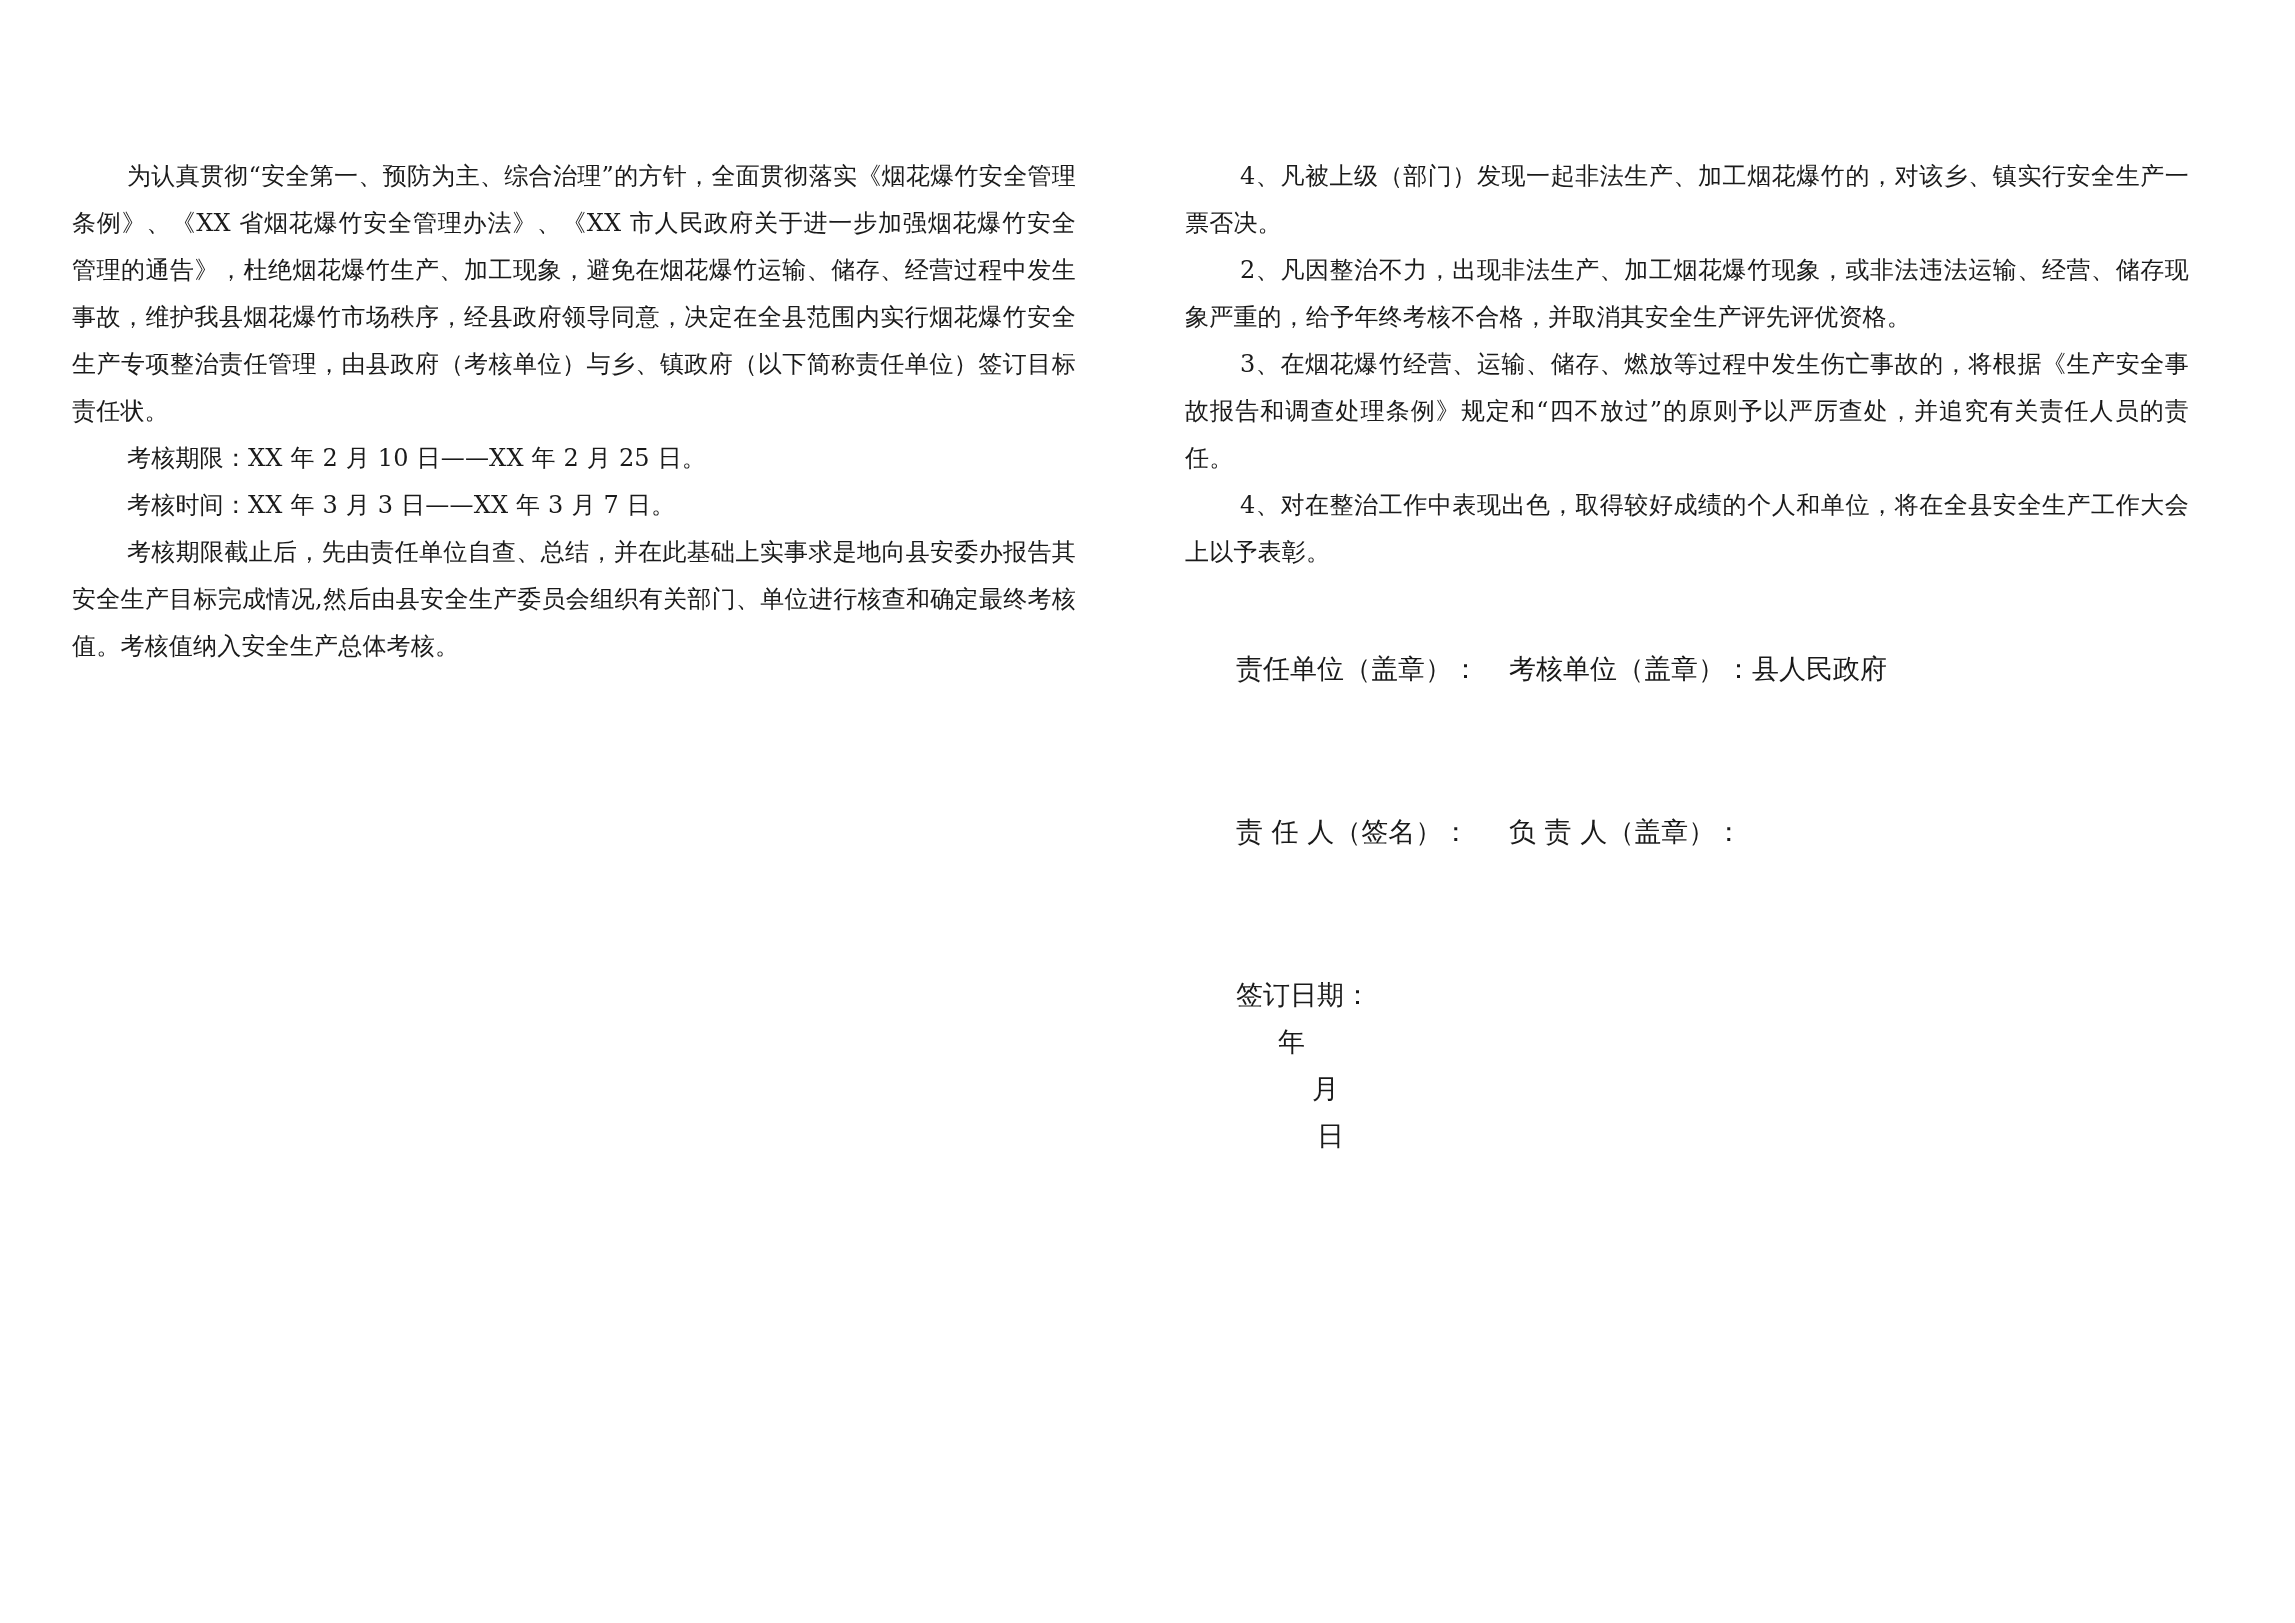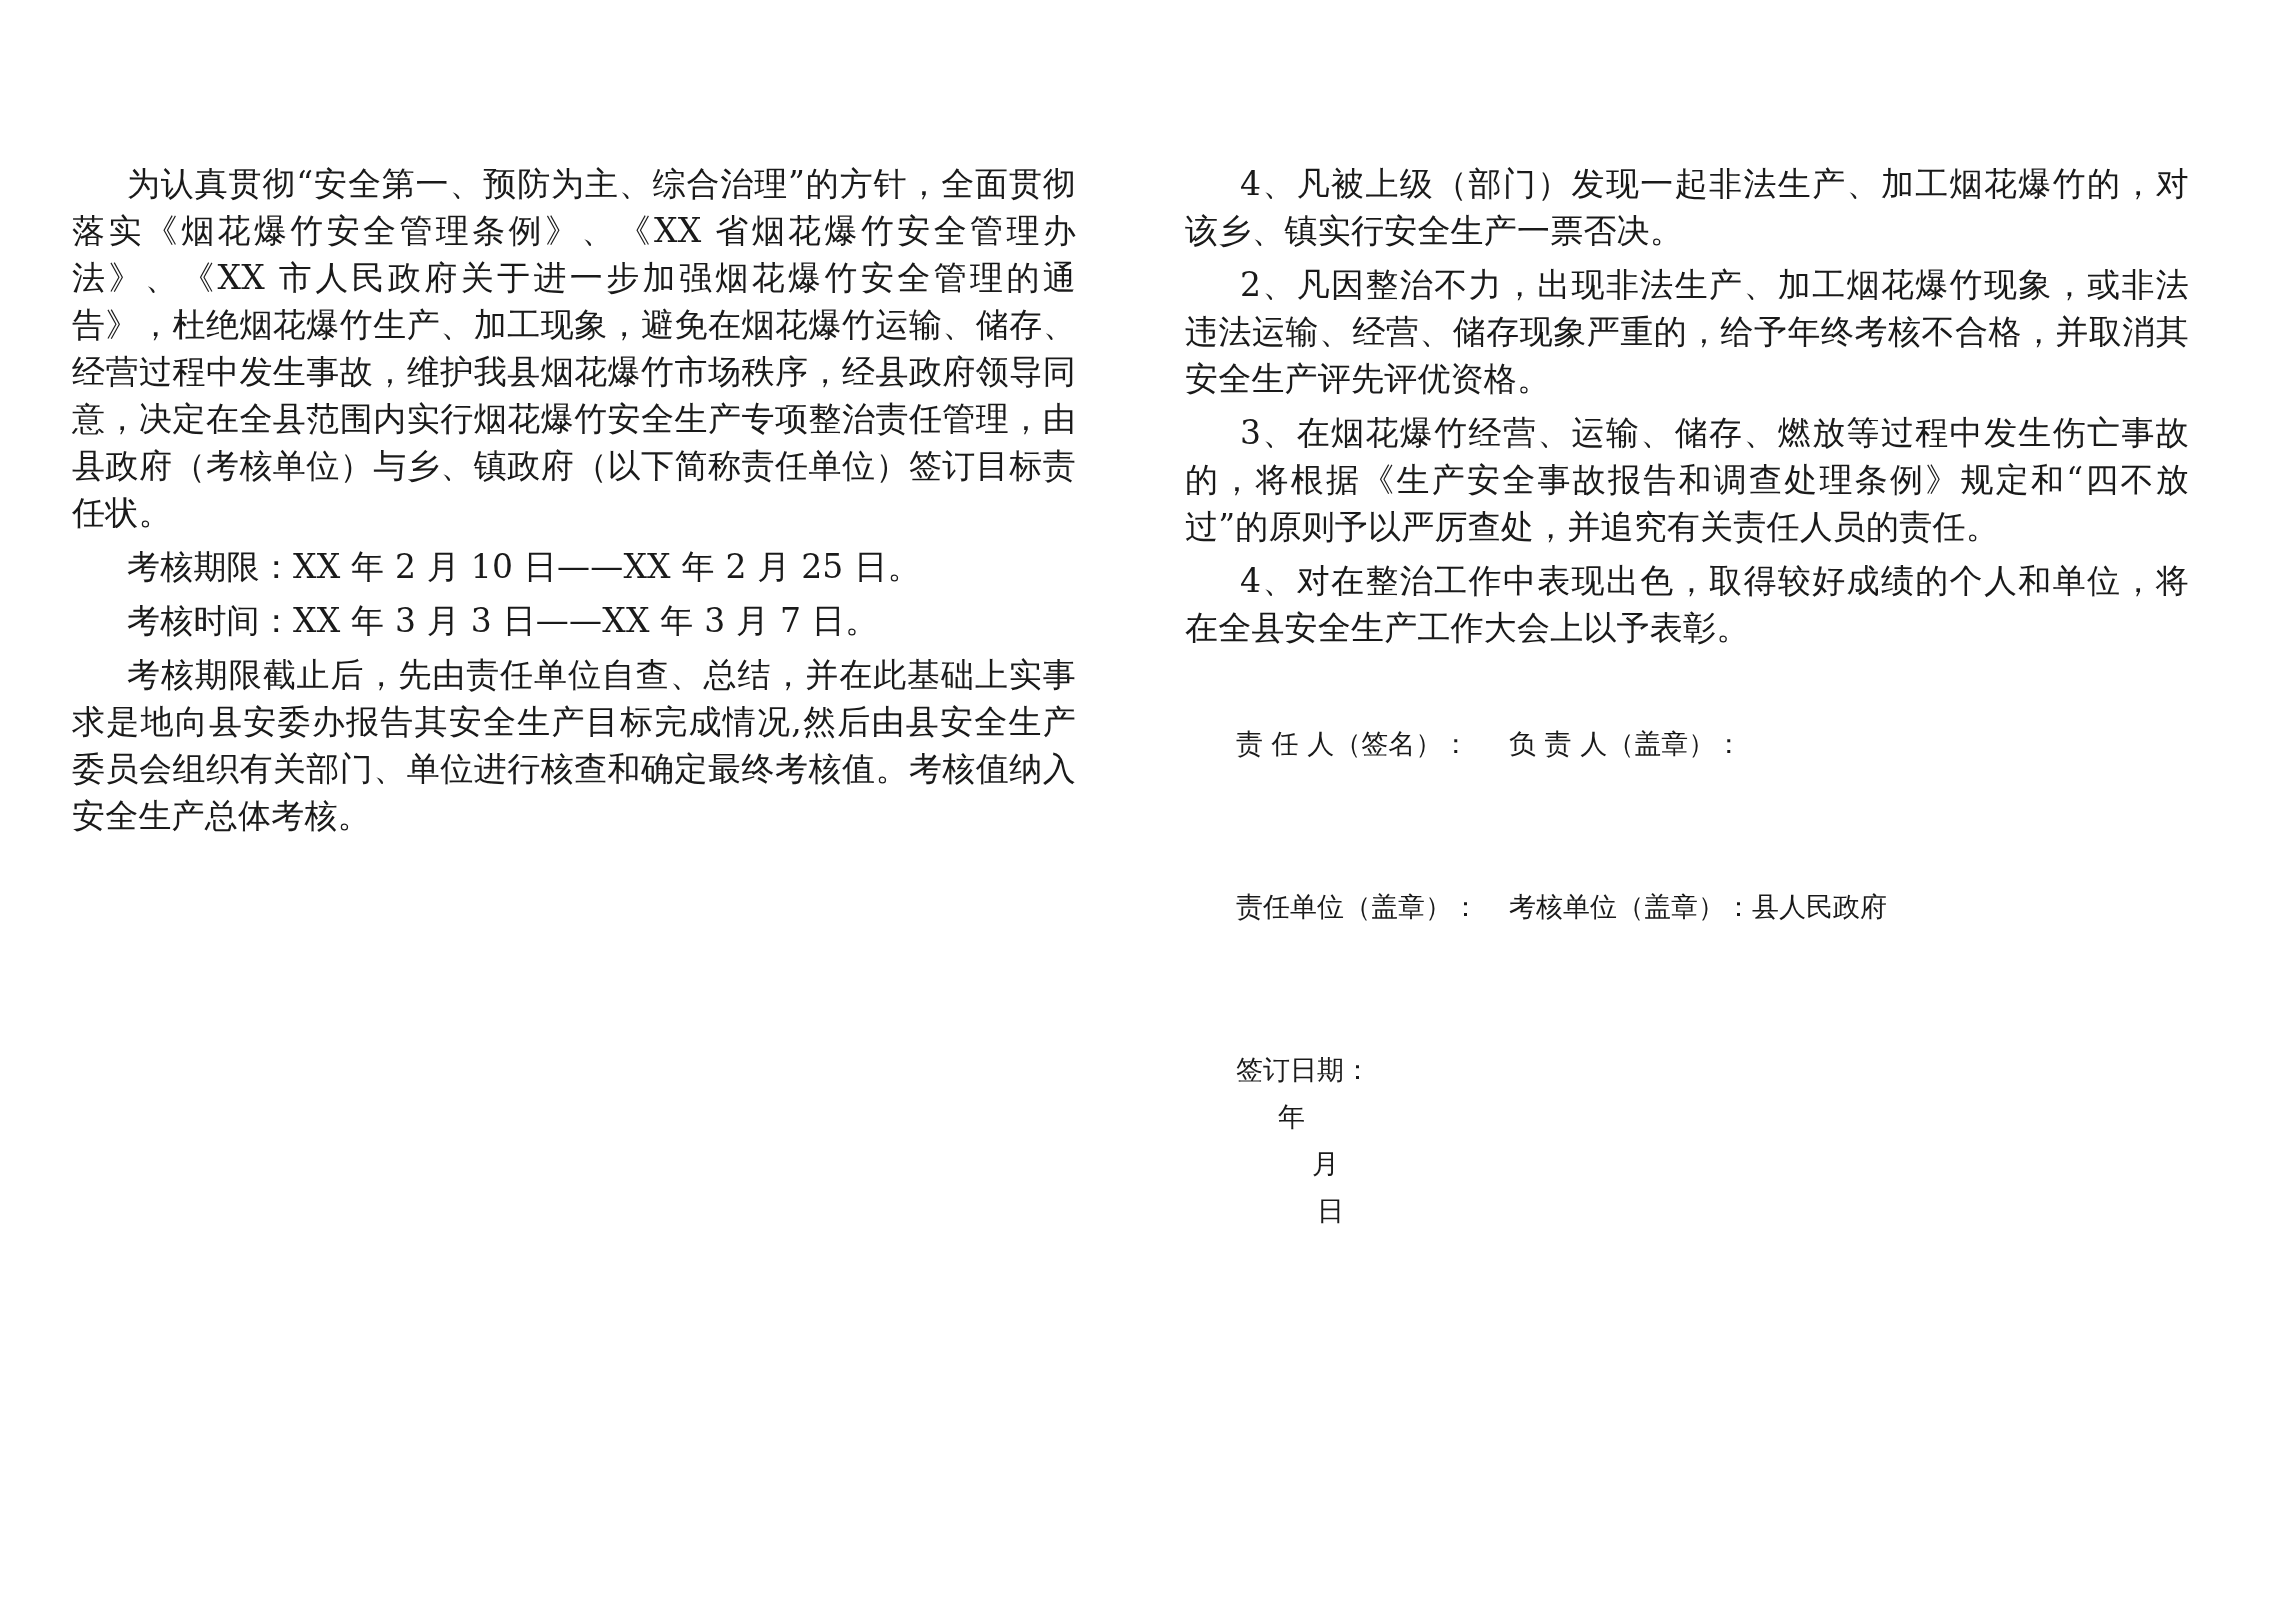--- a/index.html
+++ b/index.html
@@ -38,22 +38,22 @@
     width: 1120px;
     padding-left: 72px;
     padding-right: 44px;
   }
   .col-right {
     width: 1120px;
     padding-left: 65px;
     padding-right: 51px;
   }
   p {
-    margin: 7px 0 0 0;
-    font-size: 33px;
+    margin: 0 0 0 0;
+    font-size: 24px;
     line-height: 47px;
     text-align: justify;
     text-justify: inter-ideograph;
     letter-spacing: 0.2px;
   }
   .indent {
     text-indent: 55px;
   }
   .indent-head {
     text-indent: 55px;
@@ -104,26 +104,26 @@
     </div>
 
     <div class="col col-right">
       <p class="indent">4、凡被上级（部门）发现一起非法生产、加工烟花爆竹的，对该乡、镇实行安全生产一票否决。</p>
       <p class="indent">2、凡因整治不力，出现非法生产、加工烟花爆竹现象，或非法违法运输、经营、储存现象严重的，给予年终考核不合格，并取消其安全生产评先评优资格。</p>
       <p class="indent">3、在烟花爆竹经营、运输、储存、燃放等过程中发生伤亡事故的，将根据《生产安全事故报告和调查处理条例》规定和“四不放过”的原则予以严厉查处，并追究有关责任人员的责任。</p>
       <p class="indent">4、对在整治工作中表现出色，取得较好成绩的个人和单位，将在全县安全生产工作大会上以予表彰。</p>
 
       <div class="sign-block">
         <div class="sign-row">
+          <div class="sign-left">责任单位（盖章）：</div>
+          <div class="sign-right">考核单位（盖章）：县人民政府</div>
+        </div>
+        <div class="sign-row">
           <div class="sign-left">责 任 人（签名）：</div>
           <div class="sign-right">负 责 人（盖章）：</div>
-        </div>
-        <div class="sign-row">
-          <div class="sign-left">责任单位（盖章）：</div>
-          <div class="sign-right">考核单位（盖章）：县人民政府</div>
         </div>
         <div class="date-row">
           <span class="date-label">签订日期：</span>
           <span class="date-y">年</span>
           <span class="date-m">月</span>
           <span class="date-d">日</span>
         </div>
       </div>
     </div>
 

